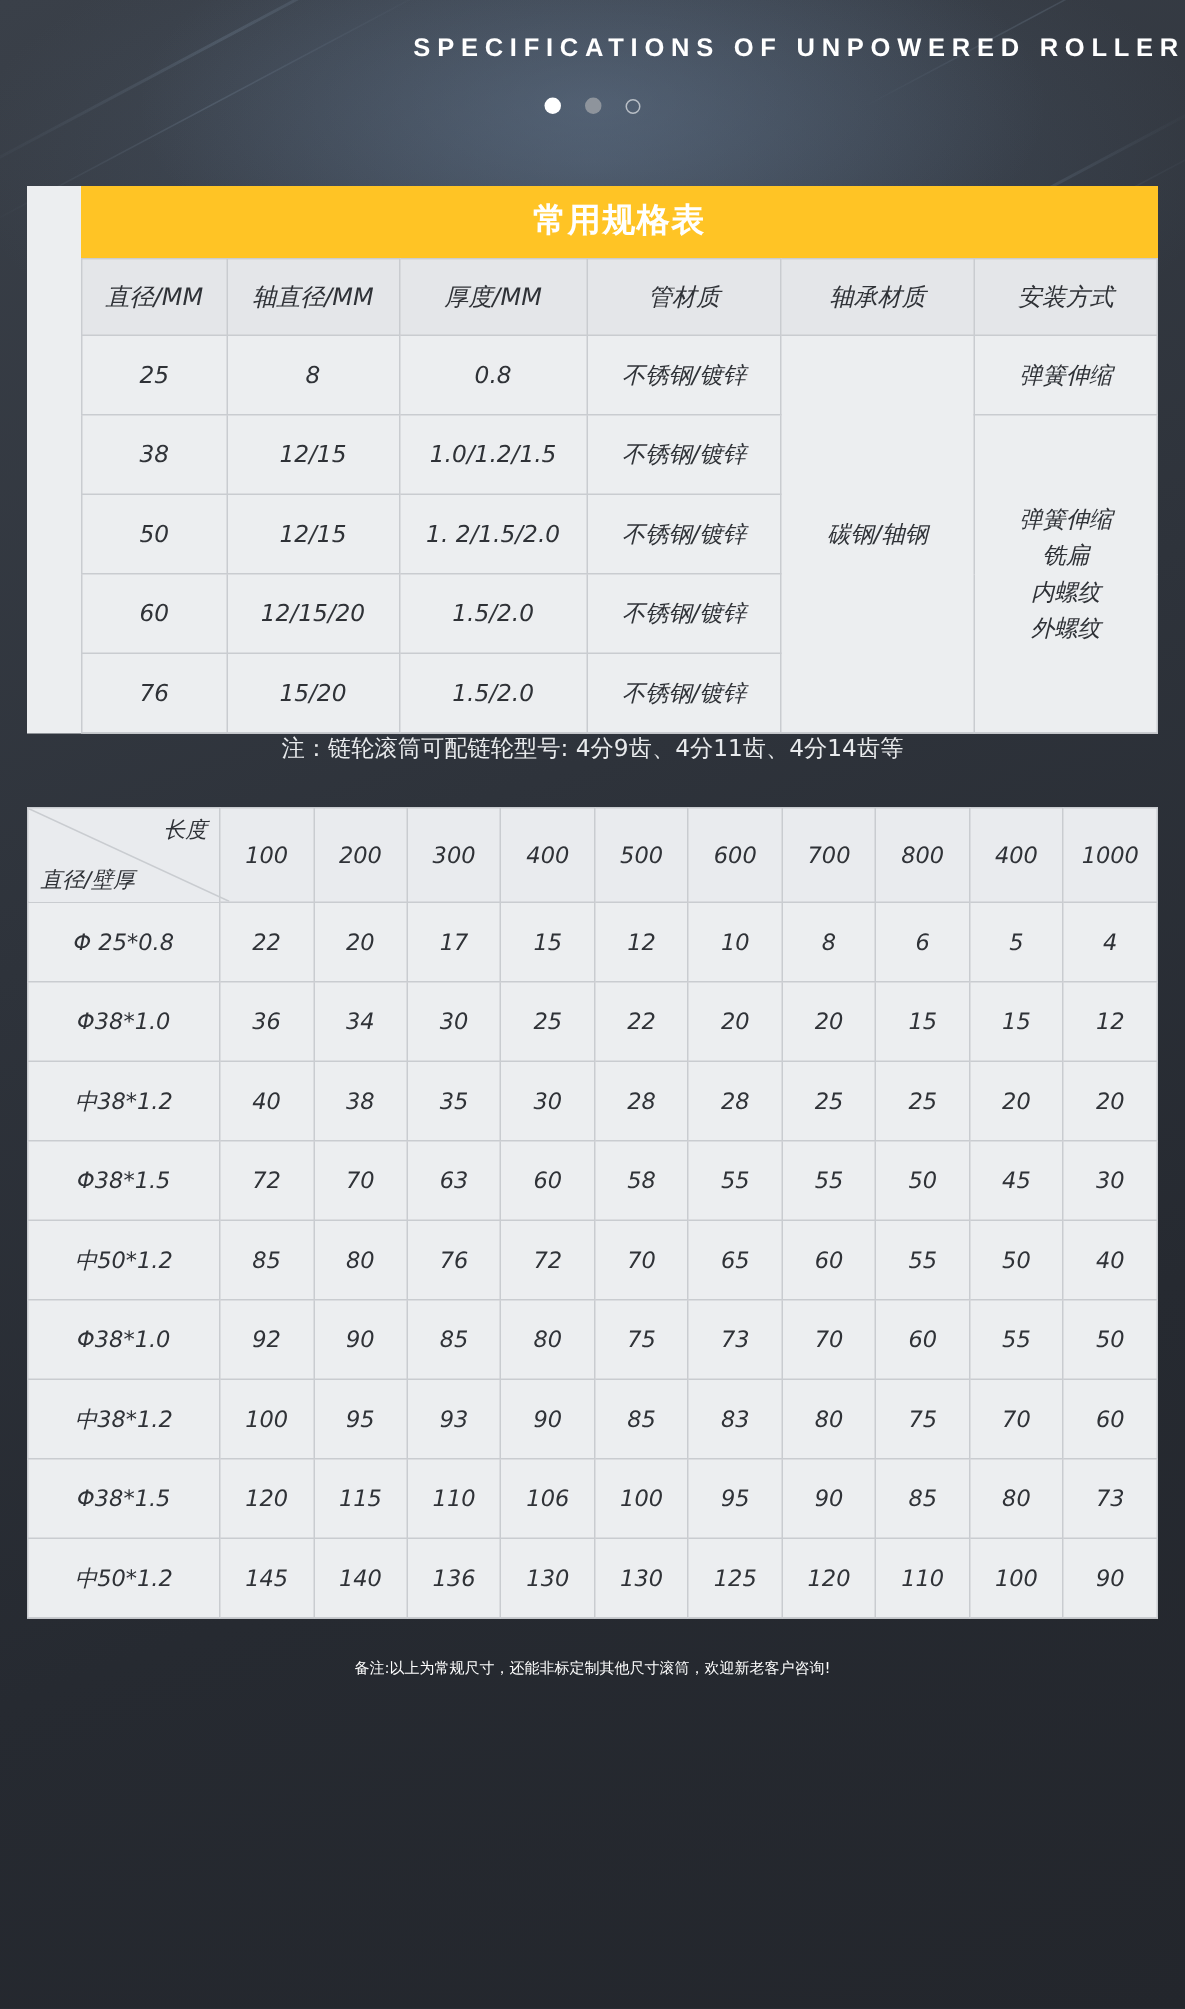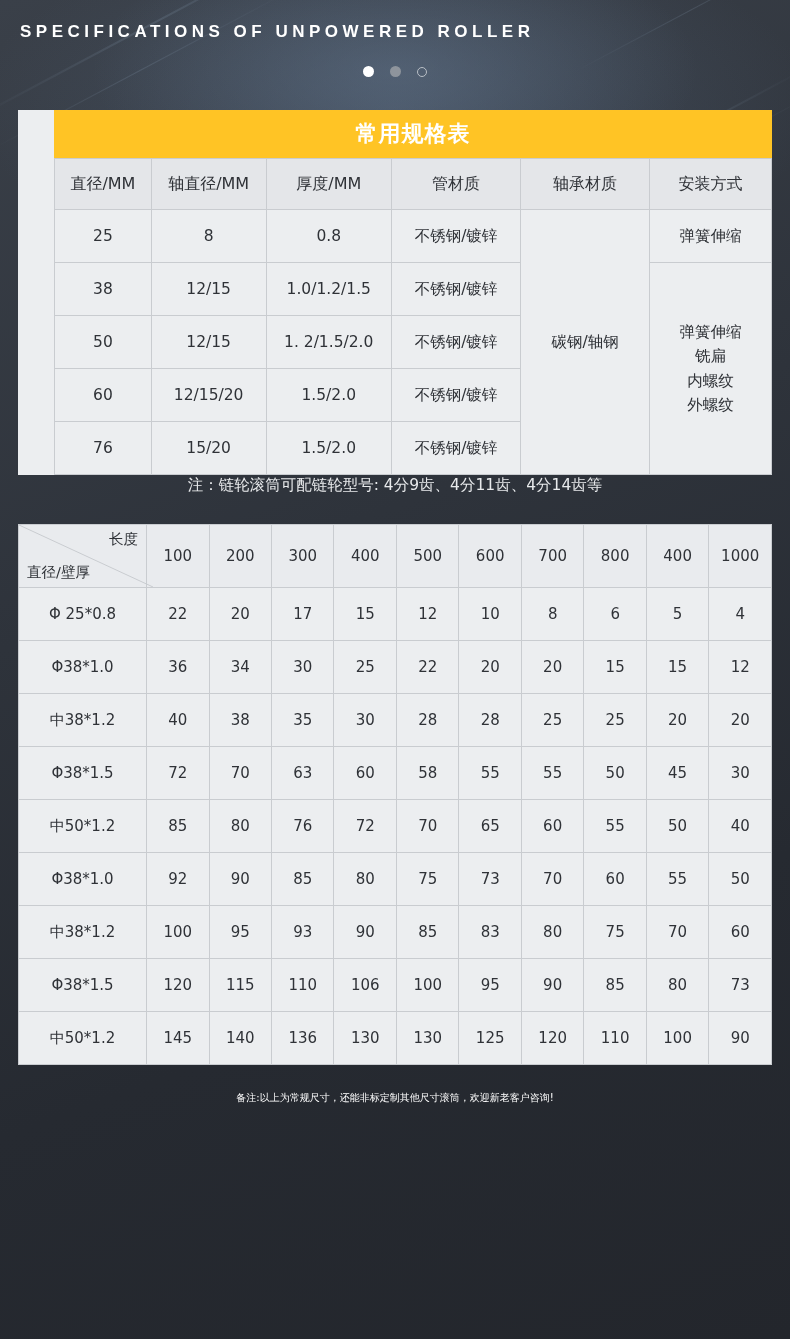--- a/index.html
+++ b/index.html
@@ -57,21 +57,21 @@
     font-size: 47px;
     line-height: 1;
     font-weight: bold;
     color: #ffffff;
     letter-spacing: 2px;
     text-shadow: 0 2px 6px rgba(0,0,0,0.55);
     font-family: "DejaVu Sans", "Liberation Sans", sans-serif;
   }
   .title-en {
     position: relative;
-    text-align: left;
+    text-align: right;
     margin-top: 22px;
     font-size: 17px;
     font-weight: bold;
     color: #ffffff;
     letter-spacing: 4.5px;
     padding-left: 20px;
   }
   .dots {
     position: relative;
     text-align: center;
@@ -87,38 +87,39 @@
   .dots span.on { background: #ffffff; }
   .dots span.dim { background: #8e949c; }
   .dots span.off { background: transparent; border: 1.5px solid #b9bfc6; width: 8px; height: 8px; }
 
   
   .table-wrap {
     position: relative;
     margin: 0 18px;
     background: #eceef0;
   }
-  .t1 { margin-top: 30px; padding-left: 36px; }
+  .t1 { margin-top: 44px; padding-left: 36px; }
   .t2 { margin-top: 28px; }
 
   .tbl-head {
     background: #ffc425;
     color: #ffffff;
     font-size: 22px;
     font-weight: bold;
     text-align: center;
     line-height: 48px;
     height: 48px;
     letter-spacing: 1px;
     font-family: "DejaVu Sans", "Liberation Sans", sans-serif;
   }
   table {
     border-collapse: collapse;
     width: 100%;
     table-layout: fixed;
+    font-style: italic;
   }
   table td {
     border: 1px solid #c9ccd0;
     text-align: center;
     color: #2f3237;
     font-family: "DejaVu Sans", "Liberation Sans", sans-serif;
   }
   
   .spec td {
     height: 50px;

